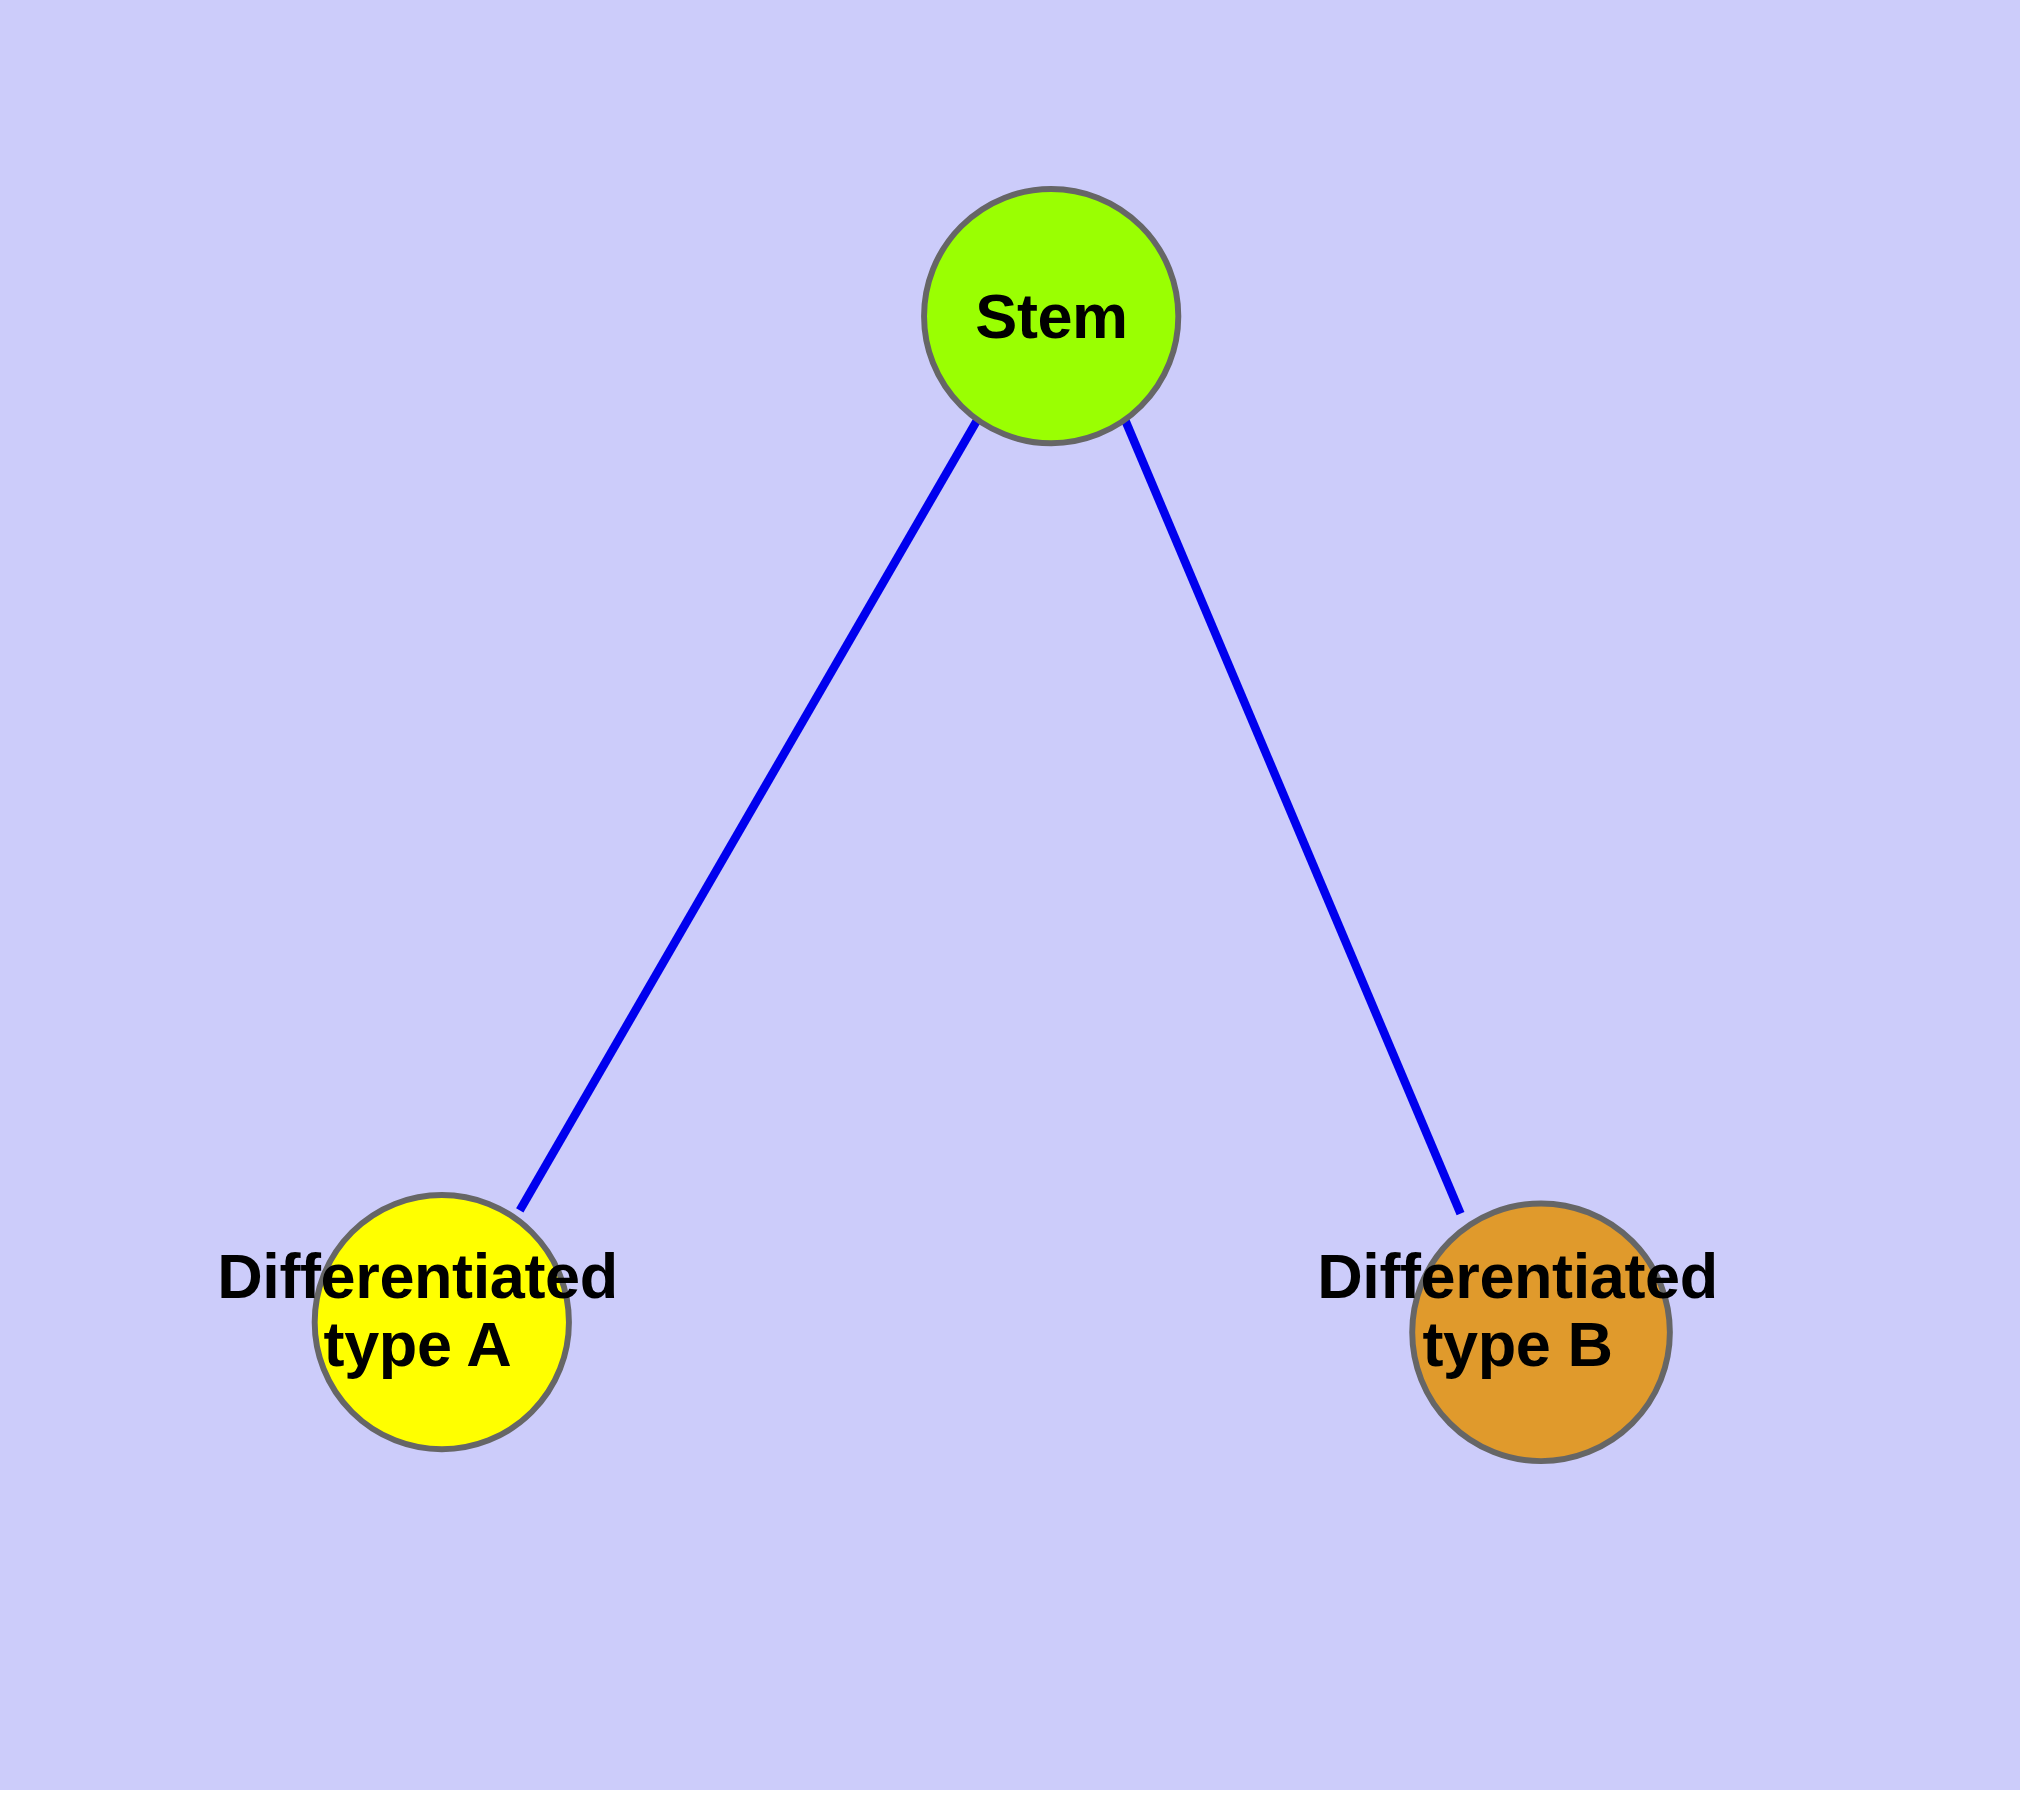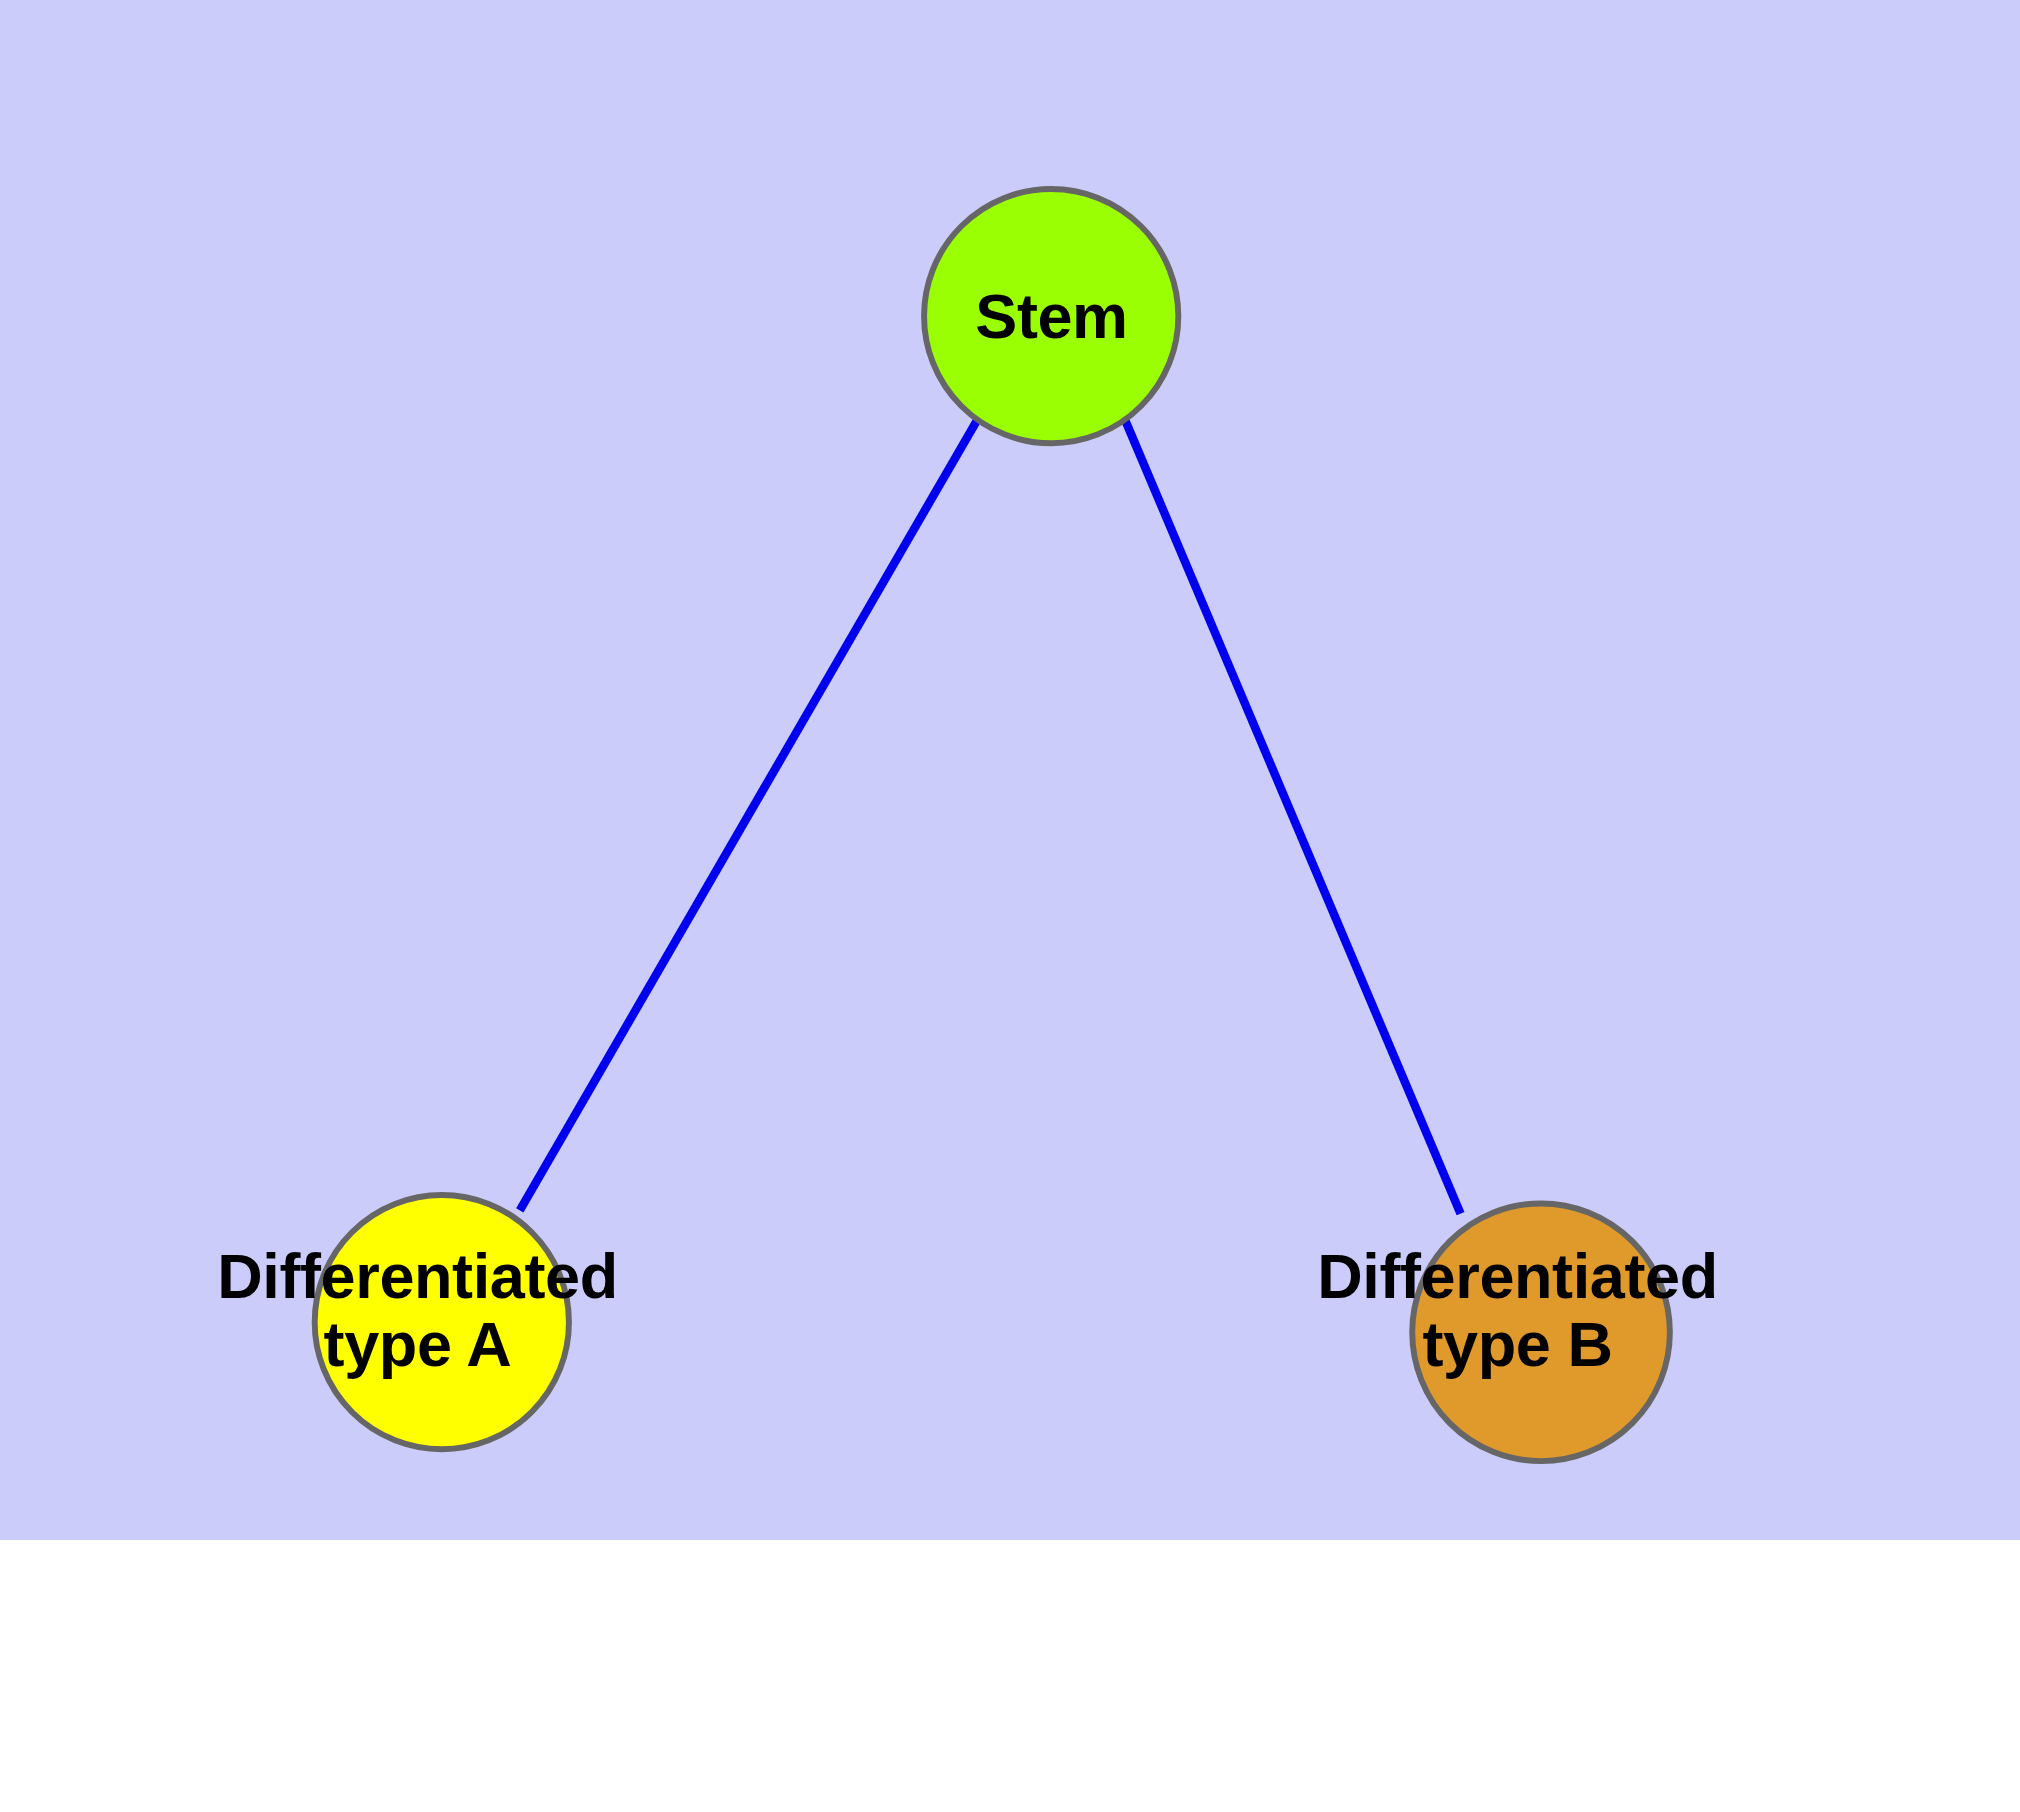--- a/index.html
+++ b/index.html
@@ -3,21 +3,21 @@
 <meta charset="utf-8">
 <style>
   html, body {
     margin: 0;
     padding: 0;
     background: #ffffff;
   }
   #canvas {
     position: relative;
     width: 2021px;
-    height: 1540px;
+    height: 1790px;
     overflow: hidden;
     font-family: "Liberation Sans", sans-serif;
   }
   .bg-rect {
     position: absolute;
     left: 0; top: 0;
     width: 2021px;
     height: 1812px;
     background: #ccccfa;
   }

